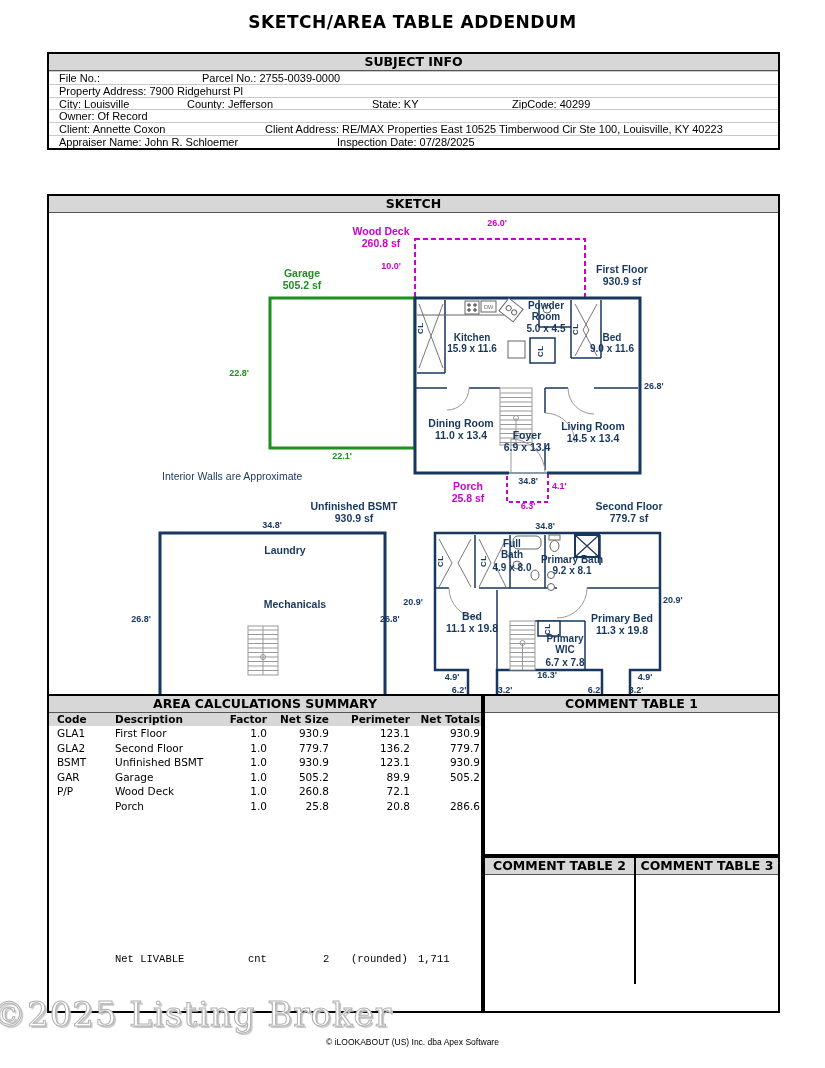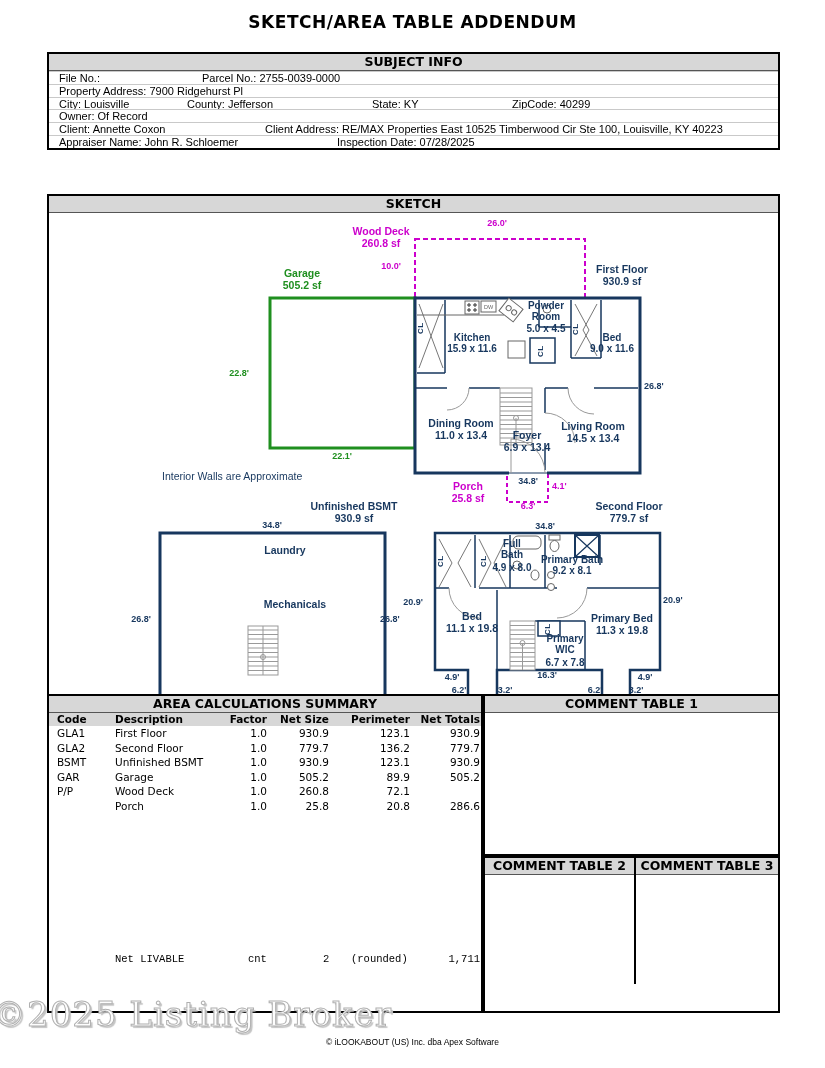--- a/index.html
+++ b/index.html
@@ -48,21 +48,21 @@
   #area-header-row { position:absolute; left:0; top:17px; width:100%; height:13px; background:#D7D7D7; font-weight:bold; font-size:10.5px; }
   #area-header-row span, .ar-row span, #net-row span { position:absolute; white-space:nowrap; font-size:10.5px; }
   .ar-row { position:absolute; left:0; width:100%; height:14.6px; }
   .c-code { left:8px; }  .c-desc { left:66px; }
   .c-fac { left:158px; width:60px; text-align:right; }
   .c-size { left:220px; width:60px; text-align:right; }
   .c-per { left:299px; width:62px; text-align:right; }
   .c-tot { left:369px; width:62px; text-align:right; }
   #net-row { position:absolute; left:0; top:257px; width:100%; height:14.6px;font-family:Liberation Mono, monospace; }
   .n-label { left:66px; } .n-cnt { left:199px; } .n-count { left:274px; } .n-round { left:302px; }
-  .n-total { left:369px; width:62px; text-align:right; }
+  .n-total { left:369px; width:62px; }
   
   #ct1-box { left:483px; top:694px; width:297px; height:162px; }
   #ct23-box { left:483px; top:856px; width:297px; height:157px; }
   #ct23-divider { position:absolute; left:149px; top:0; width:2px; height:126px; background:#000; }
   .ct-bar2 { position:absolute; left:0; top:0; width:149px; }
   .ct-bar3 { position:absolute; left:151px; top:0; width:142px; }
   
   #watermark {
     position:absolute; left:-8px; top:994px; z-index:10;
     font-family:"DejaVu Serif", serif; font-size:34px; letter-spacing:1px;

